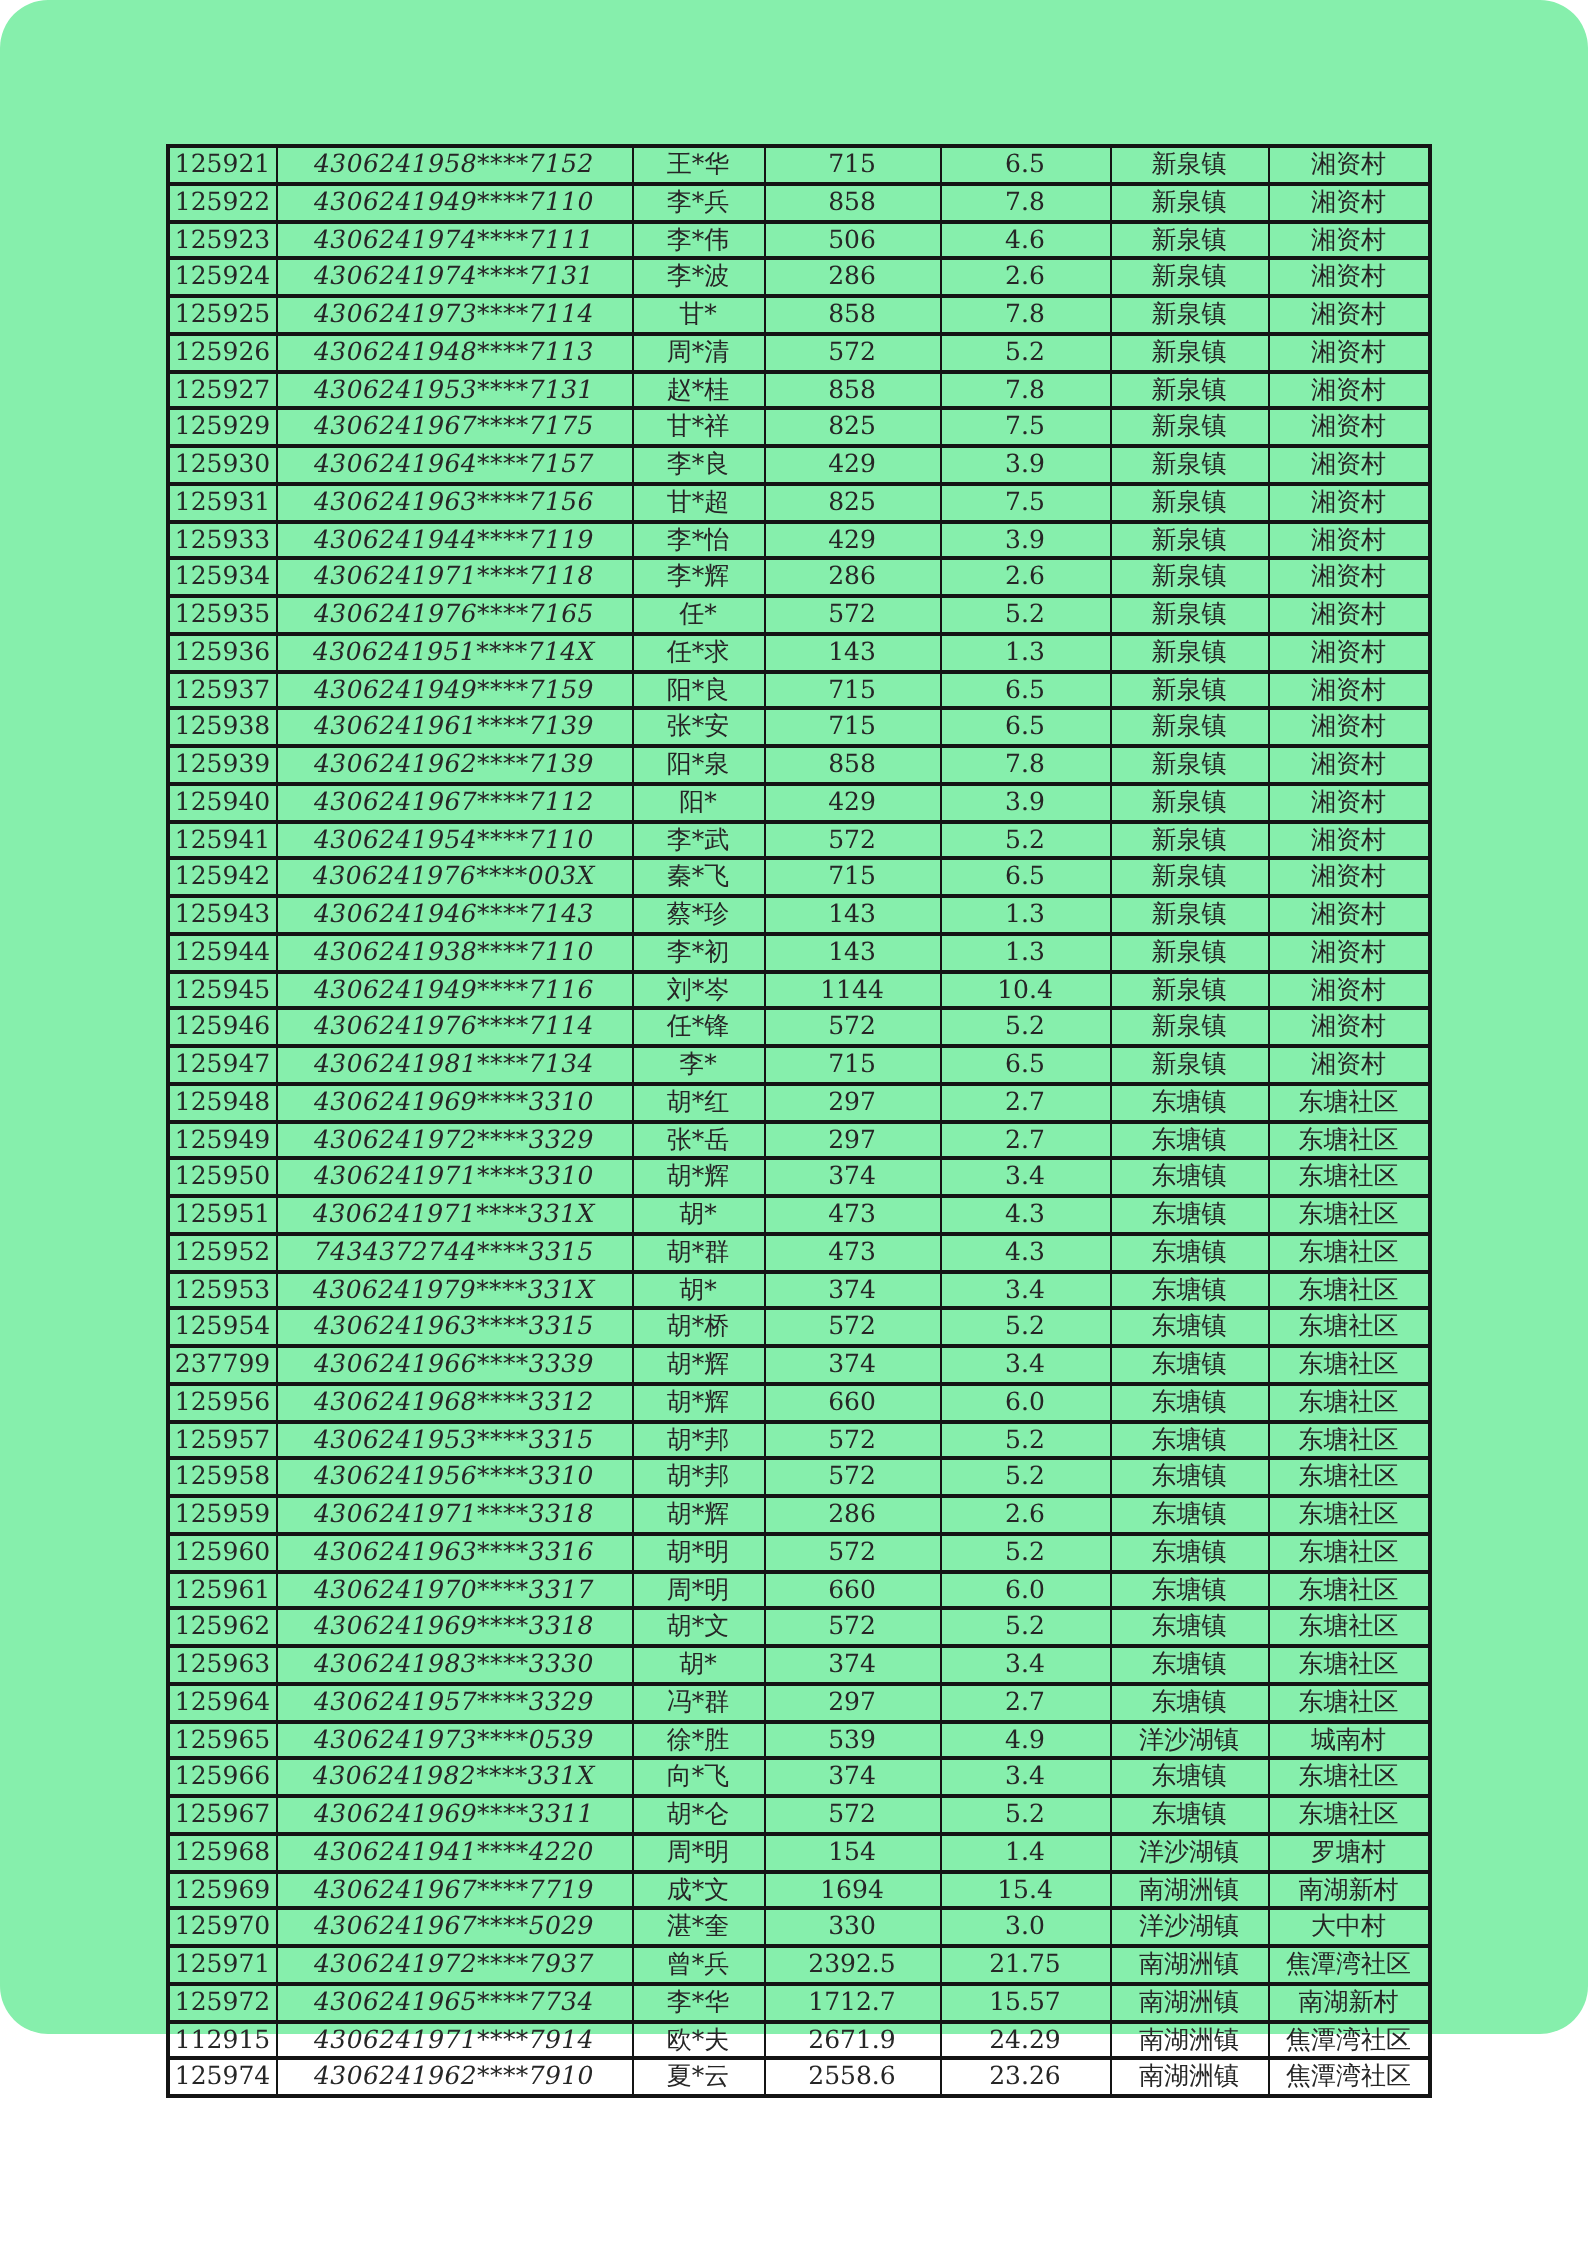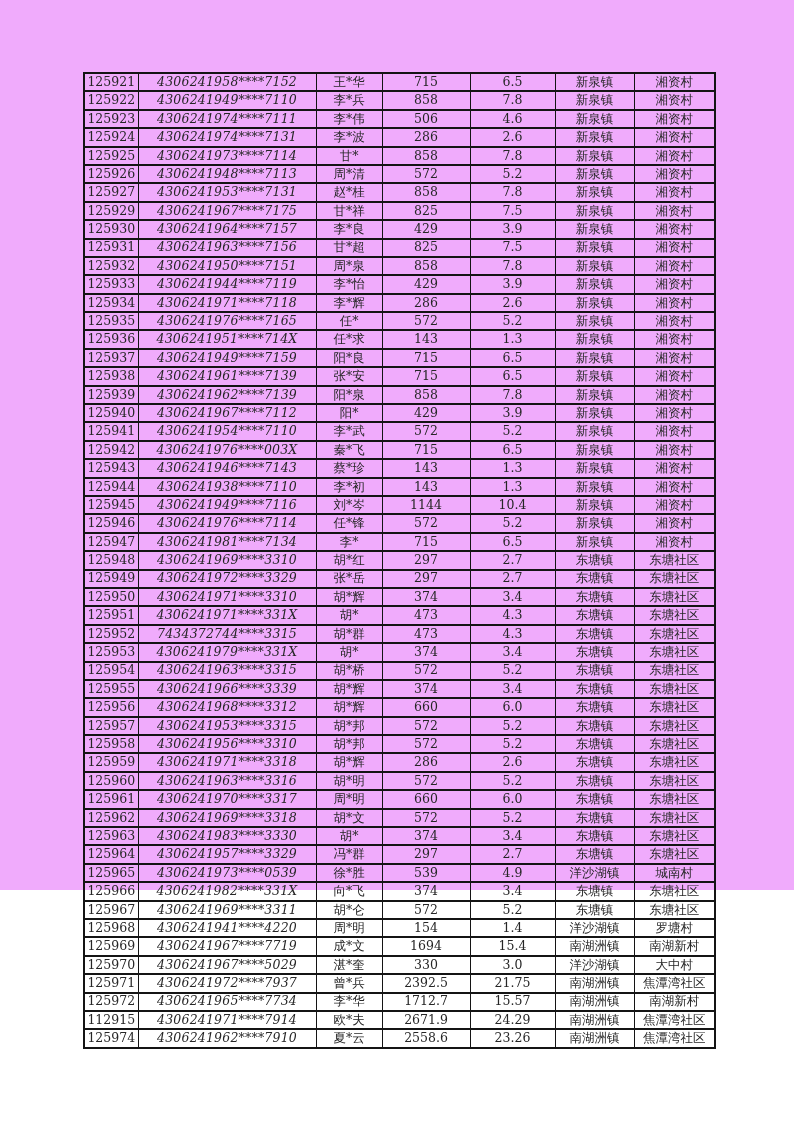--- a/index.html
+++ b/index.html
@@ -9,23 +9,24 @@
   body {
     width: 794px;
     height: 1122px;
     background: #ffffff;
     position: relative;
     overflow: hidden;
     font-family: "DejaVu Serif", "Liberation Serif", serif;
   }
   .page {
     width: 794px;
-    height: 890px;
+    height: 1017px;
     position: relative;
-    background: #f0abfc;
+    background: #86efac;
+    border-radius: 24px;
   }
   .table-wrap {
     position: absolute;
     left: 83px;
     top: 72px;
   }
   table.data-table {
     border-collapse: collapse;
     table-layout: fixed;
     width: 631px;
@@ -156,29 +157,20 @@
           <tr>
             <td class="c0">125931</td>
             <td class="c1">4306241963****7156</td>
             <td class="c2">甘*超</td>
             <td class="c3">825</td>
             <td class="c4">7.5</td>
             <td class="c5">新泉镇</td>
             <td class="c6">湘资村</td>
           </tr>
           <tr>
-            <td class="c0">125932</td>
-            <td class="c1">4306241950****7151</td>
-            <td class="c2">周*泉</td>
-            <td class="c3">858</td>
-            <td class="c4">7.8</td>
-            <td class="c5">新泉镇</td>
-            <td class="c6">湘资村</td>
-          </tr>
-          <tr>
             <td class="c0">125933</td>
             <td class="c1">4306241944****7119</td>
             <td class="c2">李*怡</td>
             <td class="c3">429</td>
             <td class="c4">3.9</td>
             <td class="c5">新泉镇</td>
             <td class="c6">湘资村</td>
           </tr>
           <tr>
             <td class="c0">125934</td>
@@ -363,21 +355,21 @@
           <tr>
             <td class="c0">125954</td>
             <td class="c1">4306241963****3315</td>
             <td class="c2">胡*桥</td>
             <td class="c3">572</td>
             <td class="c4">5.2</td>
             <td class="c5">东塘镇</td>
             <td class="c6">东塘社区</td>
           </tr>
           <tr>
-            <td class="c0">125955</td>
+            <td class="c0">237799</td>
             <td class="c1">4306241966****3339</td>
             <td class="c2">胡*辉</td>
             <td class="c3">374</td>
             <td class="c4">3.4</td>
             <td class="c5">东塘镇</td>
             <td class="c6">东塘社区</td>
           </tr>
           <tr>
             <td class="c0">125956</td>
             <td class="c1">4306241968****3312</td>

